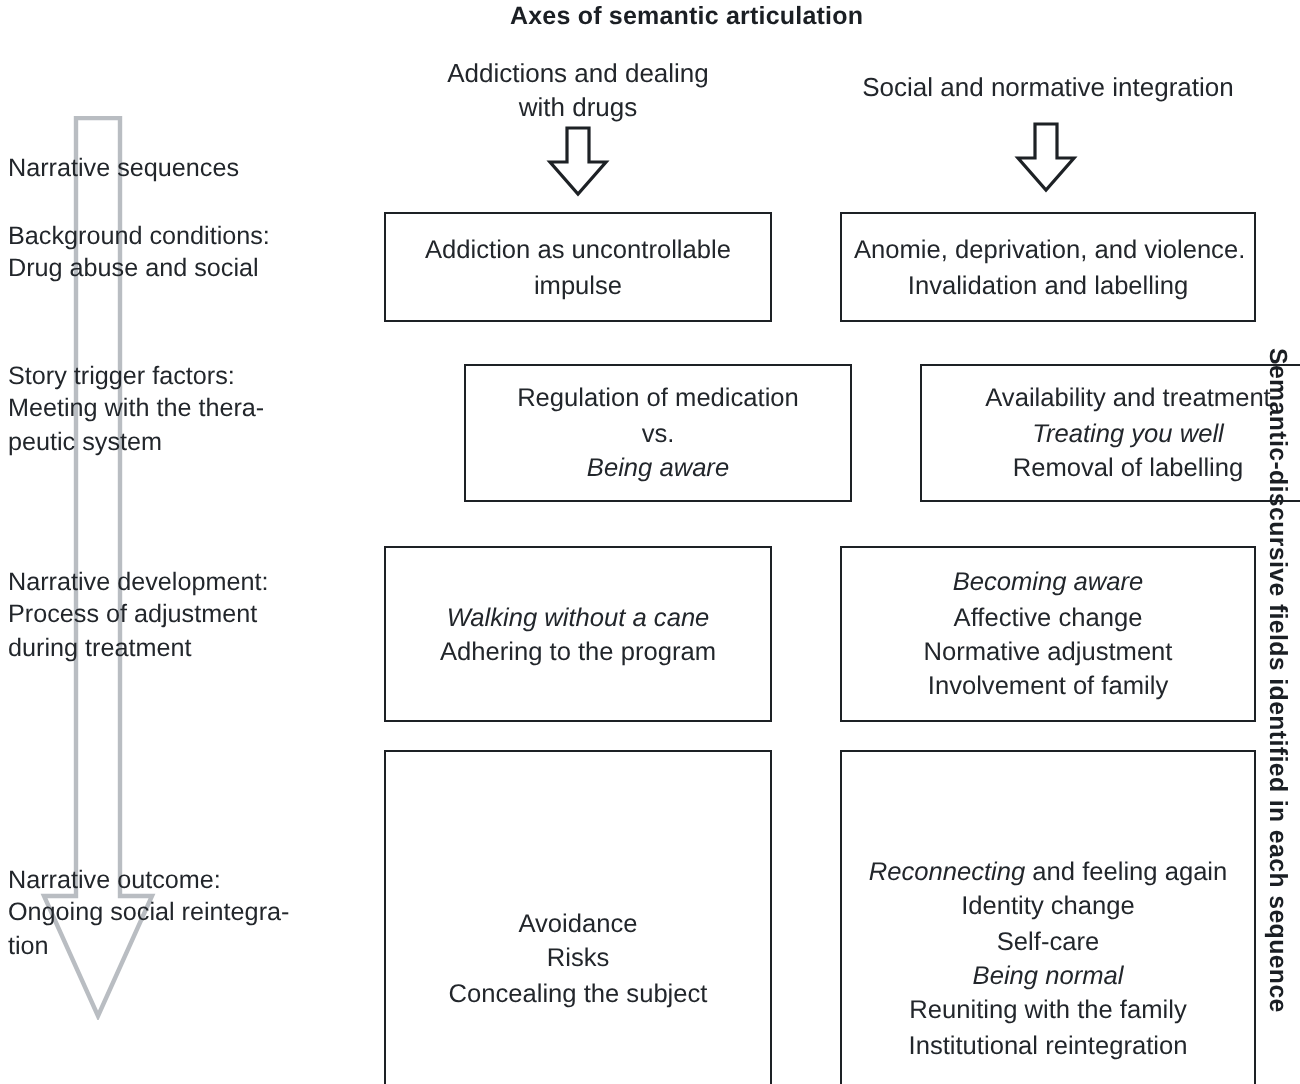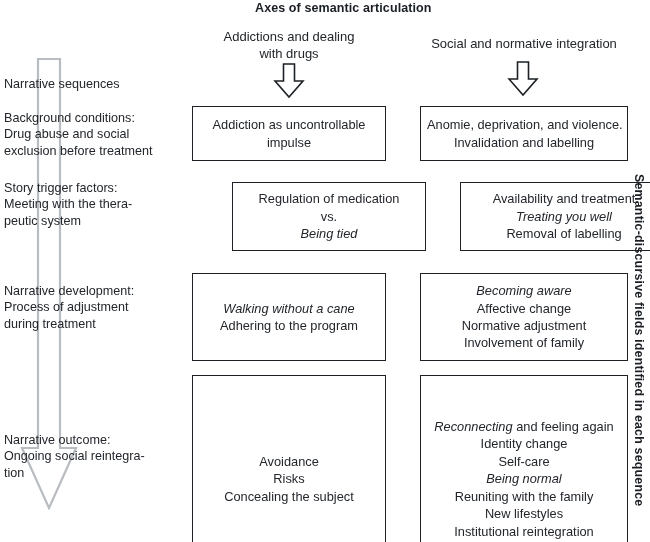--- a/index.html
+++ b/index.html
@@ -158,21 +158,20 @@
       <polygon points="18,1 40,1 40,390 56,390 29,450 2,390 18,390" fill="none" stroke="#b9bdc2" stroke-width="2.2" stroke-linejoin="miter"></polygon>
     </svg>
   </div>
 
   <div class="row-label l0">
     <div>Narrative sequences</div>
   </div>
   <div class="row-label l1">
     <div>Background conditions:</div>
     <div>Drug abuse and social</div>
-    <div>exclusion before treatment</div>
   </div>
   <div class="row-label l2">
     <div>Story trigger factors:</div>
     <div>Meeting with the thera-</div>
     <div>peutic system</div>
   </div>
   <div class="row-label l3">
     <div>Narrative development:</div>
     <div>Process of adjustment</div>
     <div>during treatment</div>
@@ -193,21 +192,21 @@
     <div class="lines">
         <div class="ln">Anomie, deprivation, and violence.</div>
         <div class="ln">Invalidation and labelling</div>
       </div>
   </div>
 
   <div class="cell-box col-a row-2">
     <div class="lines">
         <div class="ln">Regulation of medication</div>
         <div class="ln">vs.</div>
-        <div class="ln it">Being tied</div>
+        <div class="ln it">Being aware</div>
       </div>
   </div>
   <div class="cell-box col-b row-2">
     <div class="lines">
         <div class="ln">Availability and treatment</div>
         <div class="ln it">Treating you well</div>
         <div class="ln">Removal of labelling</div>
       </div>
   </div>
 
@@ -233,21 +232,20 @@
         <div class="ln">Concealing the subject</div>
       </div>
   </div>
   <div class="cell-box col-b row-4">
     <div class="lines">
         <div class="ln"><i>Reconnecting</i> and feeling again</div>
         <div class="ln">Identity change</div>
         <div class="ln">Self-care</div>
         <div class="ln it">Being normal</div>
         <div class="ln">Reuniting with the family</div>
-        <div class="ln">New lifestyles</div>
         <div class="ln">Institutional reintegration</div>
       </div>
   </div>
 
   <div class="side-caption">
     <span>Semantic-discursive fields identified in each sequence</span>
   </div>
 
 </div>
 

